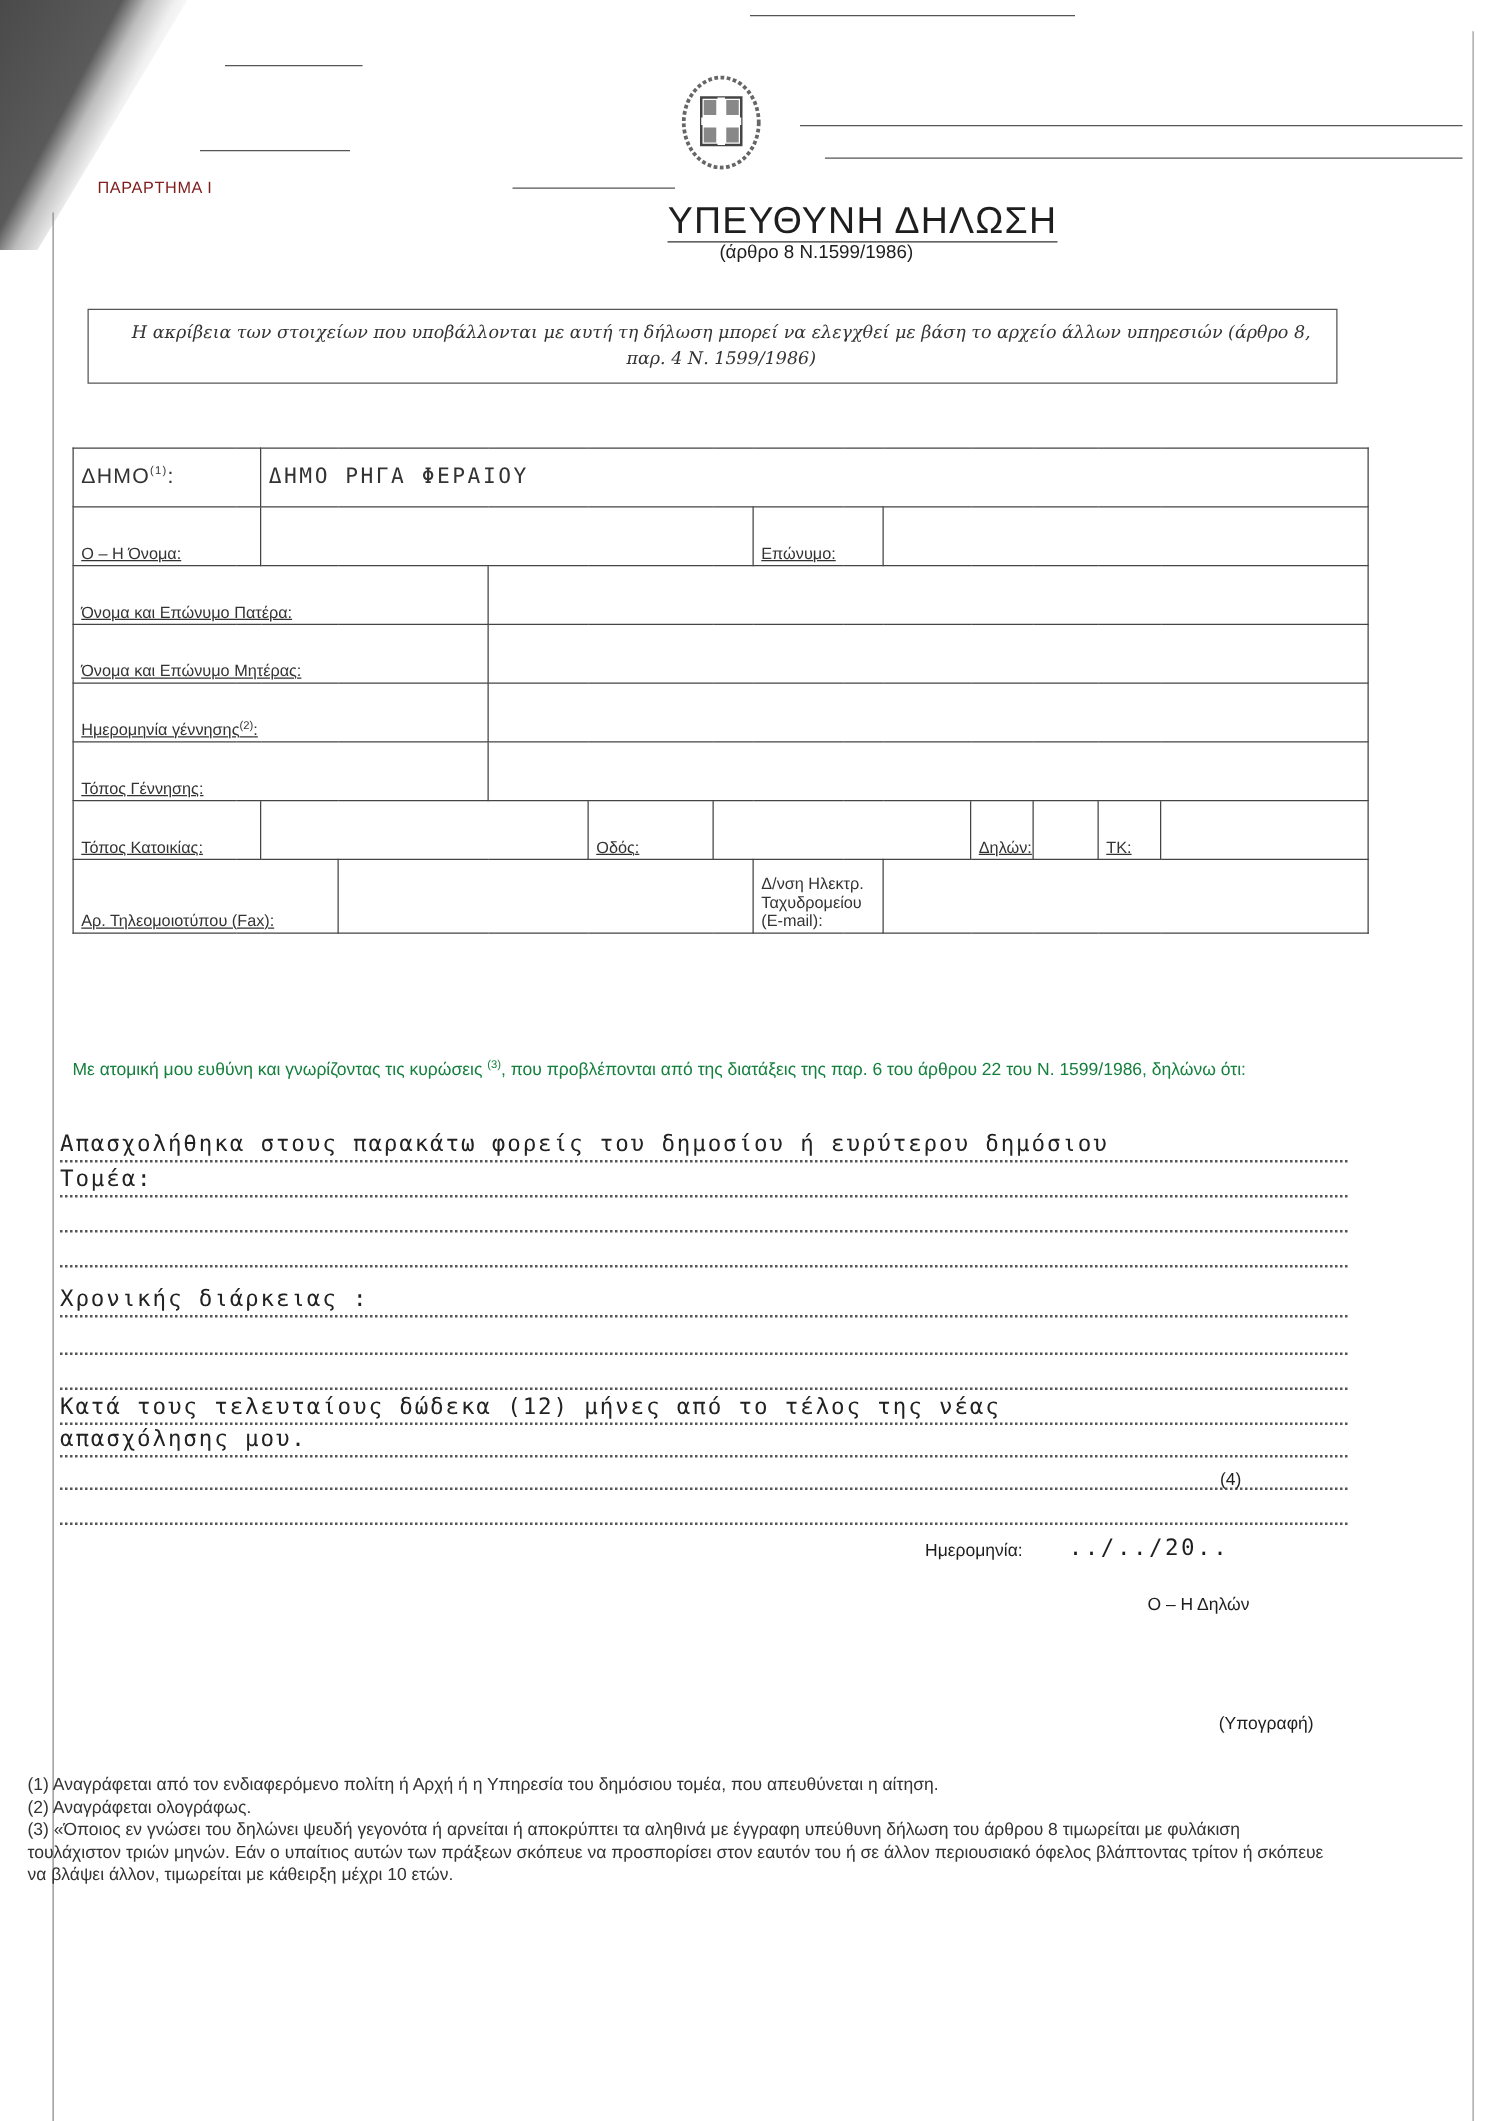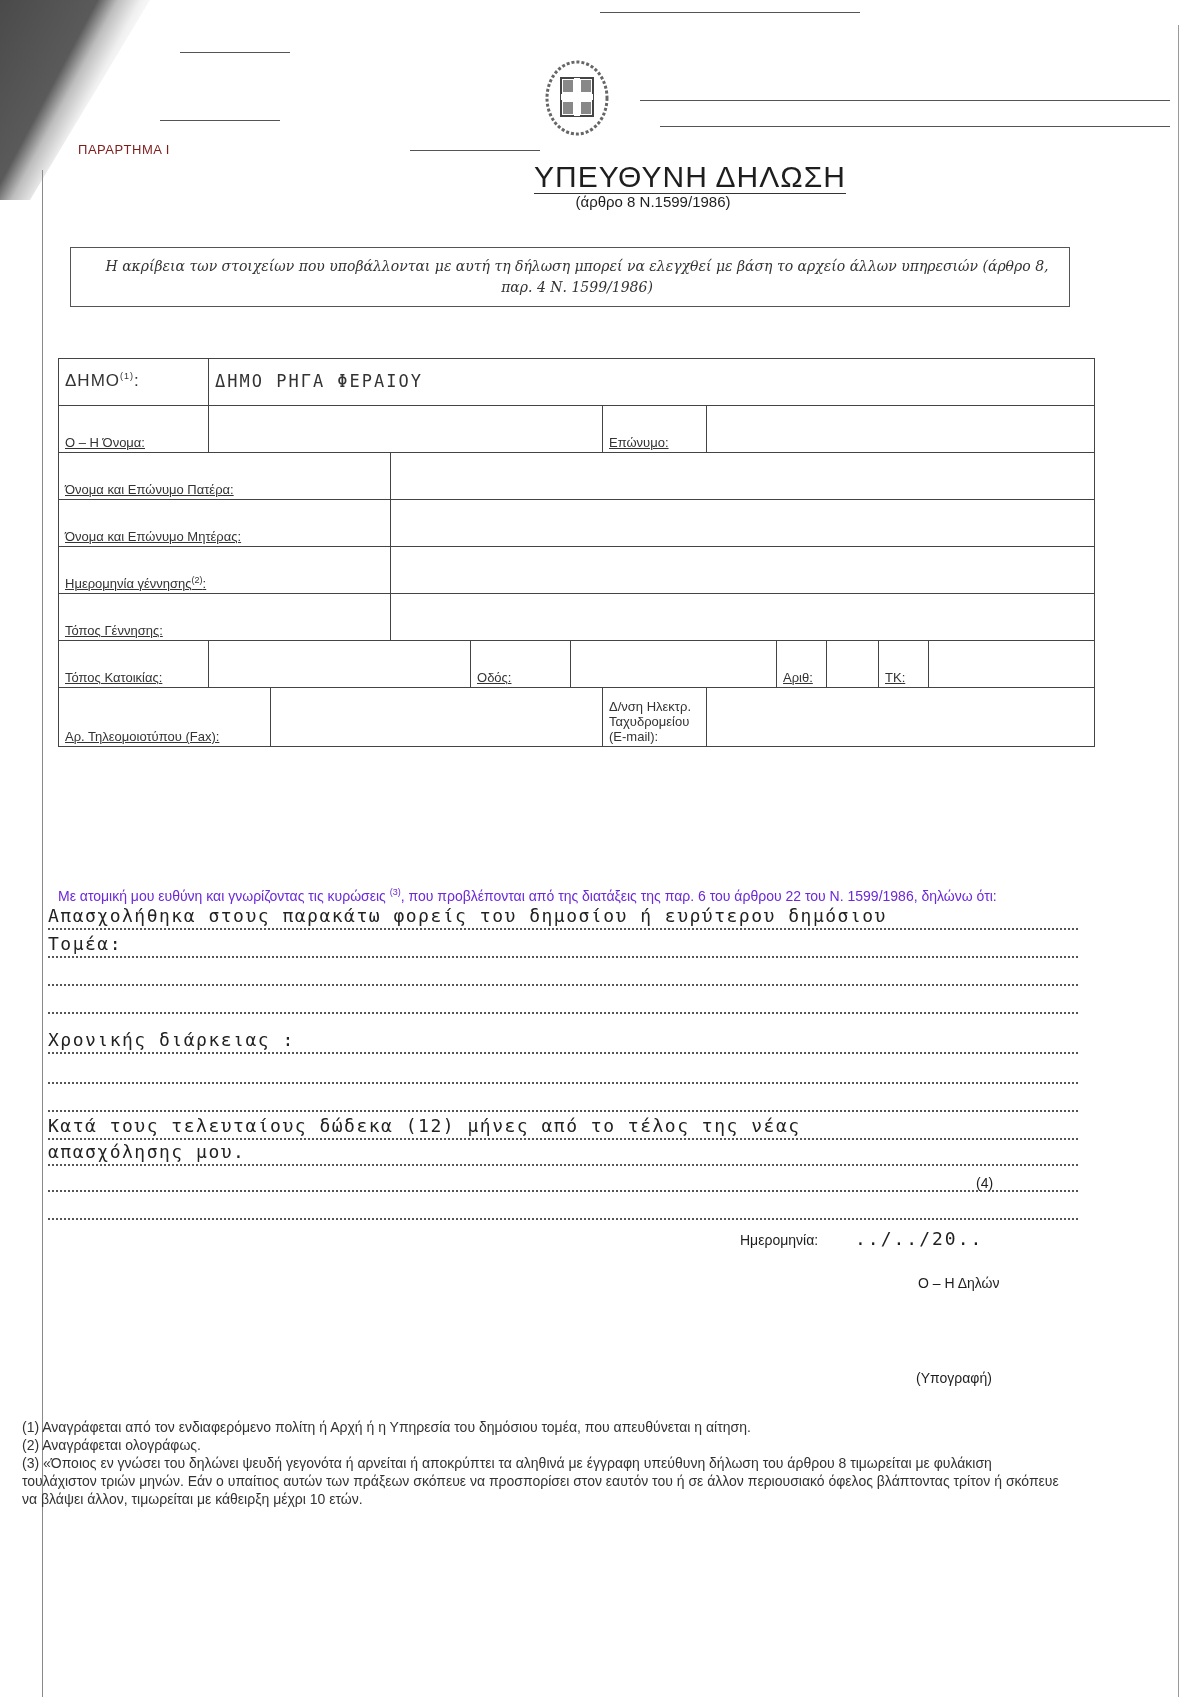--- a/index.html
+++ b/index.html
@@ -27,31 +27,31 @@
     font-family: "DejaVu Serif", "Liberation Serif", serif; font-size: 14px; font-style: italic; line-height: 21px; text-align: center; color: #333;
   }
   table.form {
     position: absolute; left: 58px; top: 358px; width: 1036px;
     border-collapse: collapse; table-layout: fixed; font-size: 13px;
   }
   table.form td { border: 1px solid #444; vertical-align: bottom; padding: 0 6px 2px 6px; height: 44px; color: #333; }
   .label { white-space: nowrap; text-decoration: underline; text-decoration-thickness: 1px; }
   .addressee-label { font-size: 17px; letter-spacing: 1px; text-decoration: none; }
   .addressee-value { font-family: "DejaVu Sans Mono", "Liberation Mono", monospace; font-size: 17px; letter-spacing: 2px; vertical-align: middle !important; }
-  .declaration-intro { position: absolute; left: 58px; top: 842px; width: 1000px; font-size: 14px; line-height: 18px; color: #6d28d9; margin-top: 41px; }
+  .declaration-intro { position: absolute; left: 58px; top: 842px; width: 1000px; font-size: 14px; line-height: 18px; color: #15803d; }
   .typed-line {
     position: absolute; left: 48px; width: 1030px;
     font-family: "DejaVu Sans Mono", "Liberation Mono", monospace; font-size: 18px; letter-spacing: 1.5px;
     border-bottom: 2px dotted #555; height: 24px; line-height: 24px; color: #222;
   }
   .footnote-ref { position: absolute; left: 976px; top: 1175px; font-size: 14px; }
   .date-label { position: absolute; left: 740px; top: 1232px; font-size: 14px; }
   .date-value { position: absolute; left: 855px; top: 1228px; font-family: "DejaVu Sans Mono", monospace; font-size: 18px; letter-spacing: 2px; }
   .declarant { position: absolute; left: 918px; top: 1275px; font-size: 14px; }
-  .signature { position: absolute; left: 916px; top: 1370px; font-size: 14px; }
+  .signature { position: absolute; left: 975px; top: 1370px; font-size: 14px; }
   .footnotes { position: absolute; left: 22px; top: 1418px; width: 1040px; font-size: 14px; line-height: 18px; color: #333; }
   .footnotes p { margin: 0; }
   sup { font-size: 9px; }
 </style>
 </head>
 <body>
 
 <div class="scan-corner"></div>
 <div class="page-edge-left"></div>
 <div class="page-edge-right"></div>
@@ -123,21 +123,21 @@
   </tr>
   <tr>
     <td colspan="4" class="label">Τόπος Γέννησης:</td>
     <td colspan="10"></td>
   </tr>
   <tr>
     <td colspan="2" class="label">Τόπος Κατοικίας:</td>
     <td colspan="3"></td>
     <td colspan="1" class="label">Οδός:</td>
     <td colspan="4"></td>
-    <td colspan="1" class="label">Αριθ:</td>
+    <td colspan="1" class="label">Δηλών:</td>
     <td colspan="1"></td>
     <td colspan="1" class="label">ΤΚ:</td>
     <td colspan="1"></td>
   </tr>
   <tr>
     <td colspan="3" class="label" style="height:56px;">Αρ. Τηλεομοιοτύπου (Fax):</td>
     <td colspan="4"></td>
     <td colspan="2" style="white-space:normal;line-height:15px;">Δ/νση Ηλεκτρ. Ταχυδρομείου (E-mail):</td>
     <td colspan="5"></td>
   </tr>

